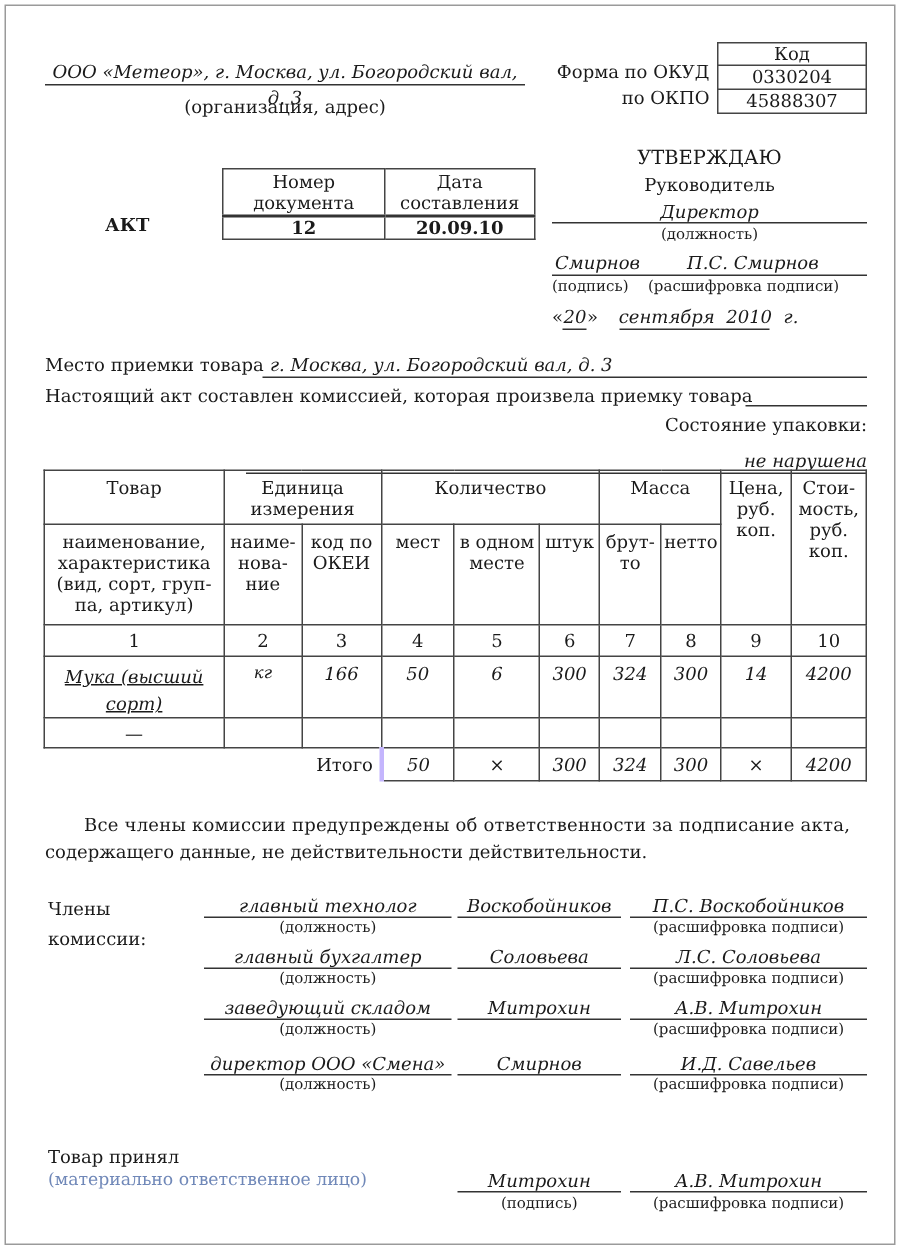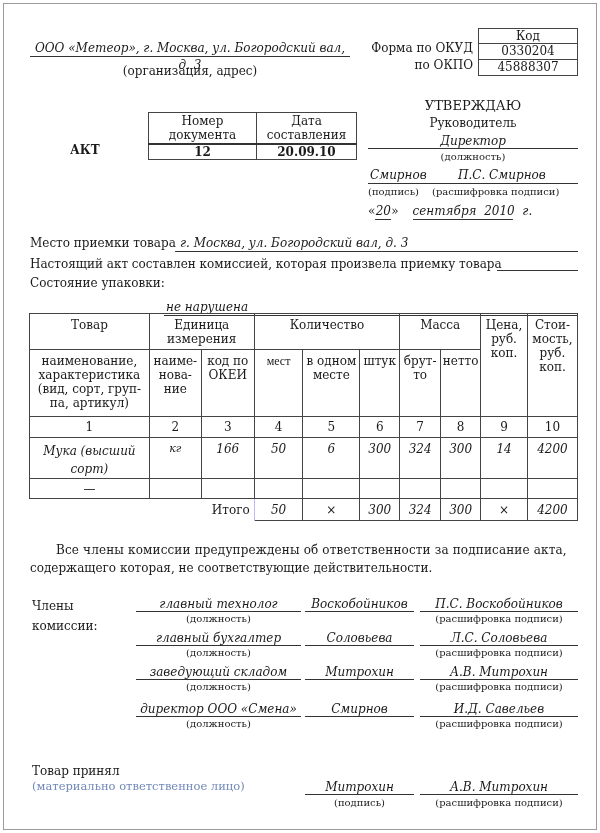--- a/index.html
+++ b/index.html
@@ -80,21 +80,21 @@
 </div>
 
 <div class="abs f12" style="left:30px; top:235px; width:548px; height:16px; line-height:16px;">
   <span>Место приемки товара</span>
   <span class="abs it ul" style="left:145px; top:0; width:403px; padding-left:5px;">г. Москва, ул. Богородский вал, д. 3</span>
 </div>
 <div class="abs f12" style="left:30px; top:256px; width:548px; height:16px; line-height:16px;">
   <span>Настоящий акт составлен комиссией, которая произвела приемку товара</span>
   <span class="abs ul" style="left:467px; top:0; width:81px; height:15px;"></span>
 </div>
-<div class="abs f12" style="left:30px; top:275px; width:548px; height:16px; line-height:16px;">
+<div class="abs f12" style="left:30px; top:275px; width:548px; height:16px; line-height:16px;text-align:right;">
   <span>Состояние упаковки:</span>
   <span class="abs it ul" style="left:134px; top:0; width:414px; padding-left:2px;margin-top:24px;">не нарушена</span>
 </div>
 
 <table class="grid f12" style="left:29px; top:313px; width:549px; line-height:14px;">
   <colgroup>
     <col style="width:120px">
       <col style="width:52px">
       <col style="width:53px">
       <col style="width:49px">
@@ -111,40 +111,40 @@
     <td colspan="2" style="padding-top:4px;">Единица измерения</td>
     <td colspan="3" style="padding-top:4px;">Количество</td>
     <td colspan="2" style="padding-top:4px;">Масса</td>
     <td rowspan="2" style="padding-top:4px;margin-top:37px;">Цена, руб. коп.</td>
     <td rowspan="2" style="padding-top:4px;">Стои-мость, руб. коп.</td>
   </tr>
   <tr style="height:67px;">
     <td style="padding-top:4px;">наименование, характеристика (вид, сорт, груп-па, артикул)</td>
     <td style="padding-top:4px;">наиме-нова-ние</td>
     <td style="padding-top:4px;">код по ОКЕИ</td>
-    <td style="padding-top:4px;font-family:Liberation Serif, serif;">мест</td>
+    <td style="padding-top:4px;">мест</td>
     <td style="padding-top:4px;">в одном месте</td>
     <td style="padding-top:4px;">штук</td>
     <td style="padding-top:4px;">брут-то</td>
     <td style="padding-top:4px;">нетто</td>
   </tr>
   <tr style="height:21px;">
     <td style="vertical-align:middle;">1</td>
     <td style="vertical-align:middle;">2</td>
     <td style="vertical-align:middle;">3</td>
     <td style="vertical-align:middle;">4</td>
     <td style="vertical-align:middle;">5</td>
     <td style="vertical-align:middle;">6</td>
     <td style="vertical-align:middle;">7</td>
     <td style="vertical-align:middle;">8</td>
     <td style="vertical-align:middle;">9</td>
     <td style="vertical-align:middle;">10</td>
   </tr>
   <tr class="it" style="height:40px;">
-    <td style="padding:4px 6px 0; line-height:18px;">Мука (высший сорт)</td>
+    <td style="padding:4px 6px 0; line-height:18px;text-decoration:underline;">Мука (высший сорт)</td>
     <td style="padding-top:4px; font-size:11px;">кг</td>
     <td style="padding-top:4px;">166</td>
     <td style="padding-top:4px;">50</td>
     <td style="padding-top:4px;">6</td>
     <td style="padding-top:4px;">300</td>
     <td style="padding-top:4px;">324</td>
     <td style="padding-top:4px;">300</td>
     <td style="padding-top:4px;">14</td>
     <td style="padding-top:4px;">4200</td>
   </tr>
@@ -154,34 +154,34 @@
     <td></td>
     <td></td>
     <td></td>
     <td></td>
     <td></td>
     <td></td>
     <td></td>
     <td></td>
   </tr>
   <tr style="height:22px;">
-    <td colspan="3" style="border:none; border-right:1px solid #c4b5fd; text-align:right; padding-right:4px; vertical-align:middle;">Итого</td>
+    <td colspan="3" style="border:none; border-right:3px solid #c4b5fd; text-align:right; padding-right:4px; vertical-align:middle;">Итого</td>
     <td class="it" style="vertical-align:middle;">50</td>
     <td style="vertical-align:middle;">×</td>
     <td class="it" style="vertical-align:middle;">300</td>
     <td class="it" style="vertical-align:middle;">324</td>
     <td class="it" style="vertical-align:middle;">300</td>
     <td style="vertical-align:middle;">×</td>
     <td class="it" style="vertical-align:middle;">4200</td>
   </tr>
 </tbody>
   </table>
 
 <div class="abs f12" style="left:56px; top:541px; width:530px; line-height:18px; letter-spacing:0.15px;">Все члены комиссии предупреждены об ответственности за подписание акта,</div>
-<div class="abs f12" style="left:30px; top:559px; width:540px; line-height:18px;">содержащего которая, не соответствующие действительности.</div>
+<div class="abs f12" style="left:30px; top:559px; width:540px; line-height:18px;">содержащего данные, не действительности действительности.</div>
 
 <div class="abs f12" style="left:32px; top:596px; line-height:20px;">
   <div>Члены</div>
   <div>комиссии:</div>
 </div>
 
 <div class="abs" style="left:0; top:596px; width:600px;">
   <div class="abs f12 it c ul" style="left:136px; top:0; width:165px; height:16px; line-height:16px;">главный технолог</div>
   <div class="abs f10 c" style="left:136px; top:17px; width:165px;">(должность)</div>
   <div class="abs f12 it c ul" style="left:305px; top:0; width:109px; height:16px; line-height:16px;">Воскобойников</div>

